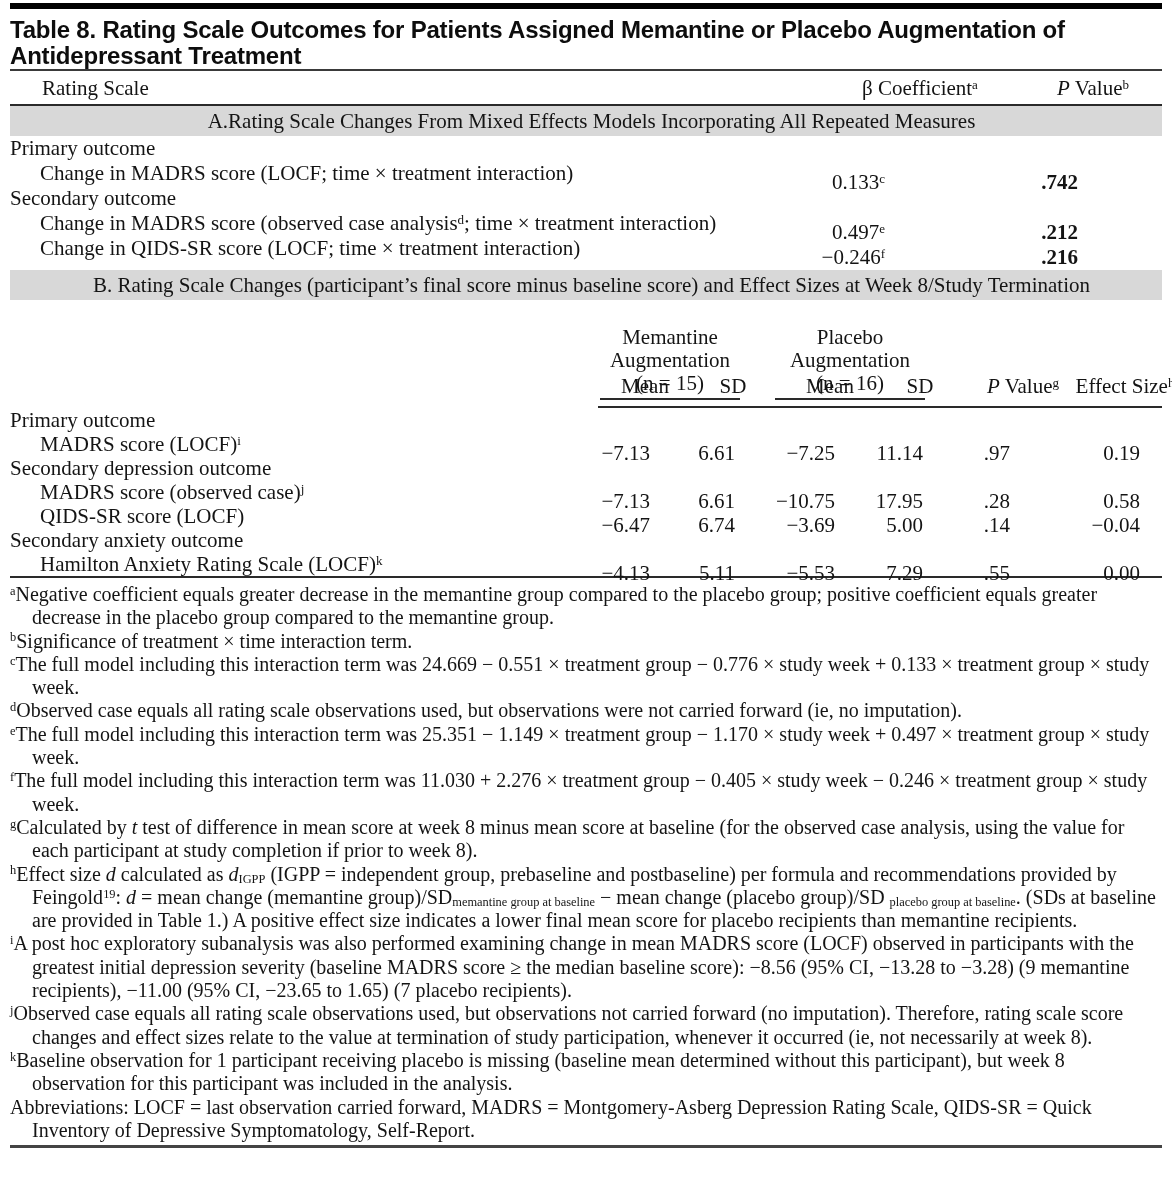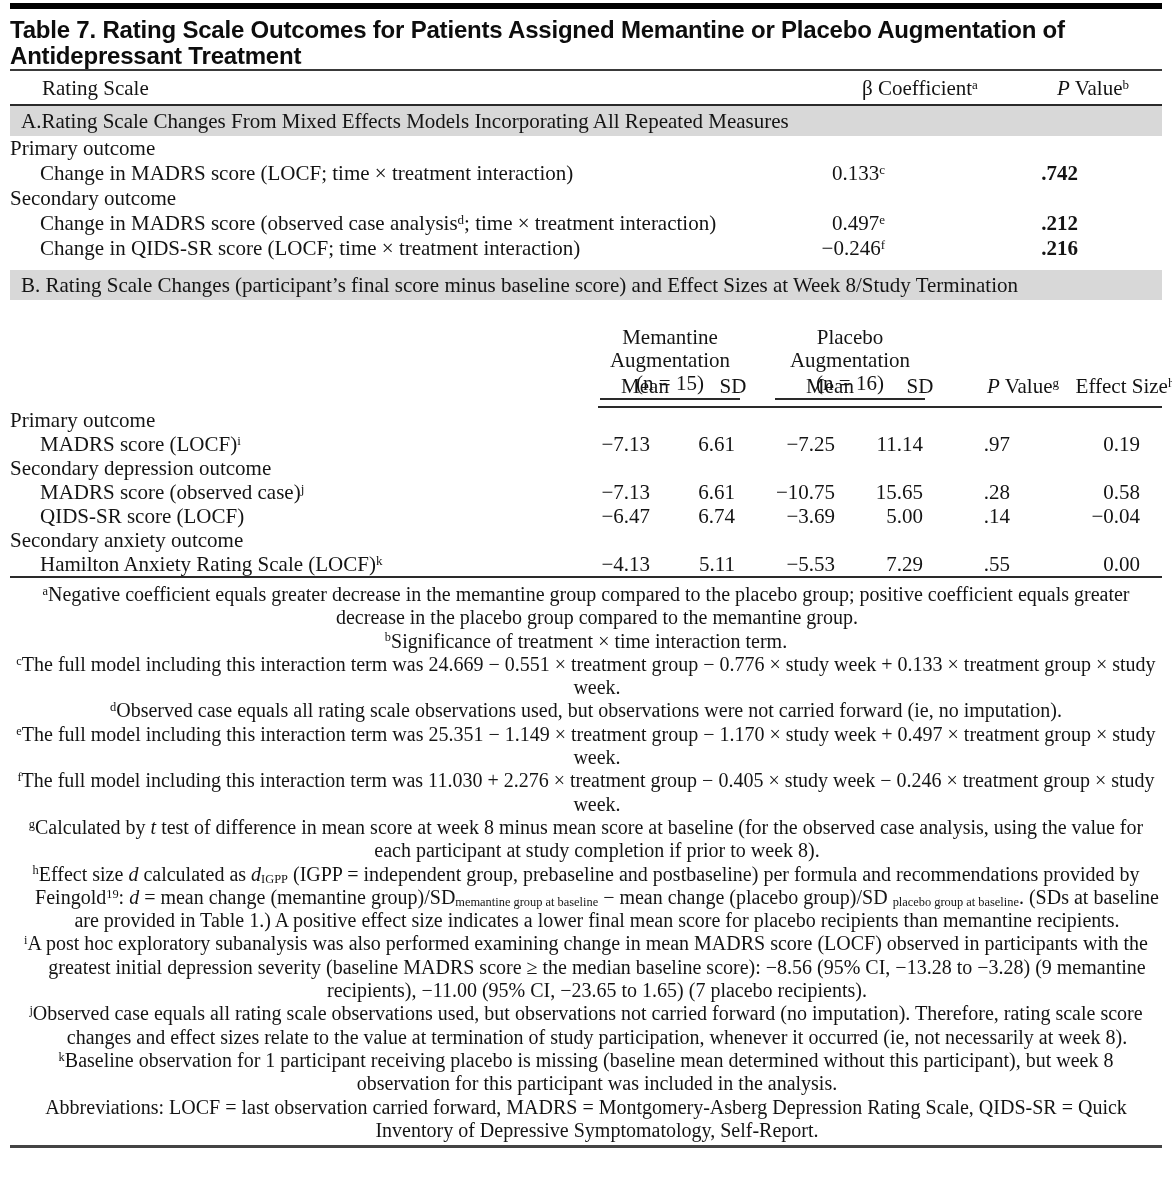--- a/index.html
+++ b/index.html
@@ -16,58 +16,58 @@
     margin-top:8px;max-width:1070px;color:#0d0d0d;
   }
   .rule{border:0;border-top:2px solid #2a2a2a;margin:0;}
   .rule-thin{border-top:2px solid #3a3a3a;}
   .rule-bottom{border-top:3px solid #444;}
   
   .a-head{position:relative;height:31px;line-height:31px;font-size:21px;margin-top:2px;margin-left:32px;}
   .a-head .hlab{position:absolute;top:0;transform:translateX(-50%);white-space:nowrap;}
   .band{
     height:30px;line-height:30px;background:#d8d8d8;
-    font-size:21px;padding-left:11px;white-space:nowrap;overflow:hidden;
+    font-size:21px;padding-left:11px;white-space:nowrap;overflow:hidden;text-align:center;
   }
   .a-row,.b-row{display:flex;font-size:21px;white-space:nowrap;}
   .a-row{height:25px;line-height:25px;}
   .b-row{height:24px;line-height:24px;}
   .lab{flex:1;overflow:hidden;}
   .ind1{padding-left:30px;}
-  .num{text-align:right;}
+  .num{text-align:right;margin-top:9px;}
   .a-beta{width:120px;}
   .a-p{width:193px;font-weight:bold;}
   .a-sp{width:84px;}
   .c1{width:90px;} .c2{width:85px;} .c3{width:100px;}
   .c4{width:88px;} .c5{width:87px;} .c6{width:130px;} .b-sp{width:22px;}
   .spacer{height:9px;}
   
   .b-head{position:relative;height:108px;font-size:21px;}
   .grp{position:absolute;top:3px;text-align:center;line-height:23px;white-space:pre-line;}
   .grp1{left:570px;width:180px;}
   .grp2{left:755px;width:170px;}
   .grp-rule{height:2px;background:#2a2a2a;margin:3px auto 0;}
   .gr1{width:140px;} .gr2{width:150px;}
   .bh{position:absolute;top:73px;transform:translateX(-50%);line-height:26px;white-space:nowrap;margin-left:20px;}
   .bh-rule{position:absolute;left:588px;right:0;bottom:0;height:2px;background:#2a2a2a;}
   
   .fns{margin-top:5px;font-size:20px;line-height:23.3px;}
-  .fn{padding-left:22px;text-indent:-22px;text-align:center;}
+  .fn{padding-left:22px;text-indent:-22px;}
   sup{font-size:0.62em;line-height:0;vertical-align:baseline;position:relative;top:-0.5em;}
   sub{font-size:0.62em;line-height:0;vertical-align:baseline;position:relative;top:0.2em;}
   .it{font-style:italic;}
   .bottom{margin-top:3px;}
 </style>
 </head>
 <body>
 
 <div class="page">
   <div class="topbar"></div>
 
-  <div class="title">Table 7. Rating Scale Outcomes for Patients Assigned Memantine or Placebo Augmentation of Antidepressant Treatment</div>
+  <div class="title">Table 8. Rating Scale Outcomes for Patients Assigned Memantine or Placebo Augmentation of Antidepressant Treatment</div>
   <hr class="rule rule-thin">
 
   <div class="a-head">
     <span>Rating Scale</span>
     <span class="hlab" style="left:878px;"><span>β Coefficient</span><sup>a</sup></span>
     <span class="hlab" style="left:1051px;"><span class="it">P</span><span> Value</span><sup>b</sup></span>
   </div>
   <hr class="rule">
 
   <div class="band">A.Rating Scale Changes From Mixed Effects Models Incorporating All Repeated Measures</div>
@@ -150,21 +150,21 @@
       <div class="b-sp"></div>
   </div>
   <div class="b-row">
     <div class="lab"><span>Secondary depression outcome</span></div>
   </div>
   <div class="b-row">
     <div class="lab ind1"><span>MADRS score (observed case)</span><sup>j</sup></div>
     <div class="c1 num">−7.13</div>
       <div class="c2 num">6.61</div>
       <div class="c3 num">−10.75</div>
-      <div class="c4 num">15.65</div>
+      <div class="c4 num">17.95</div>
       <div class="c5 num">.28</div>
       <div class="c6 num">0.58</div>
       <div class="b-sp"></div>
   </div>
   <div class="b-row">
     <div class="lab ind1"><span>QIDS-SR score (LOCF)</span></div>
     <div class="c1 num">−6.47</div>
       <div class="c2 num">6.74</div>
       <div class="c3 num">−3.69</div>
       <div class="c4 num">5.00</div>

